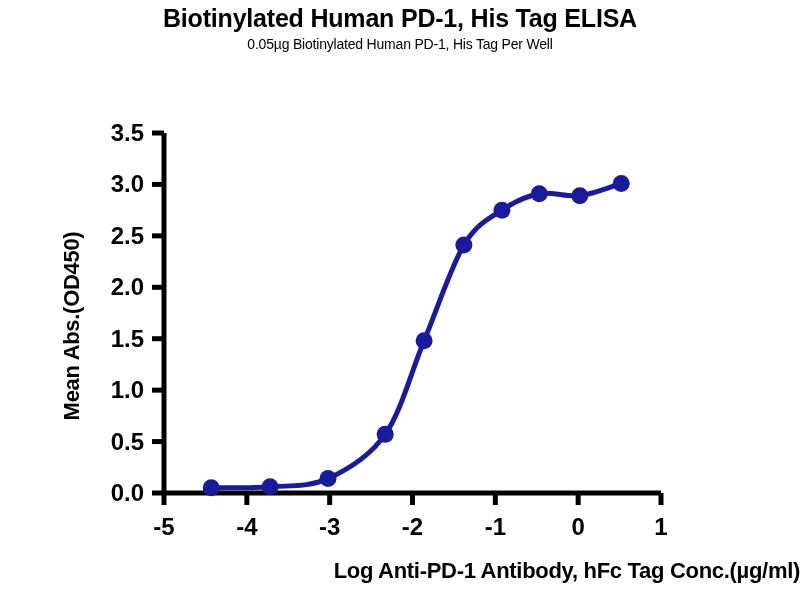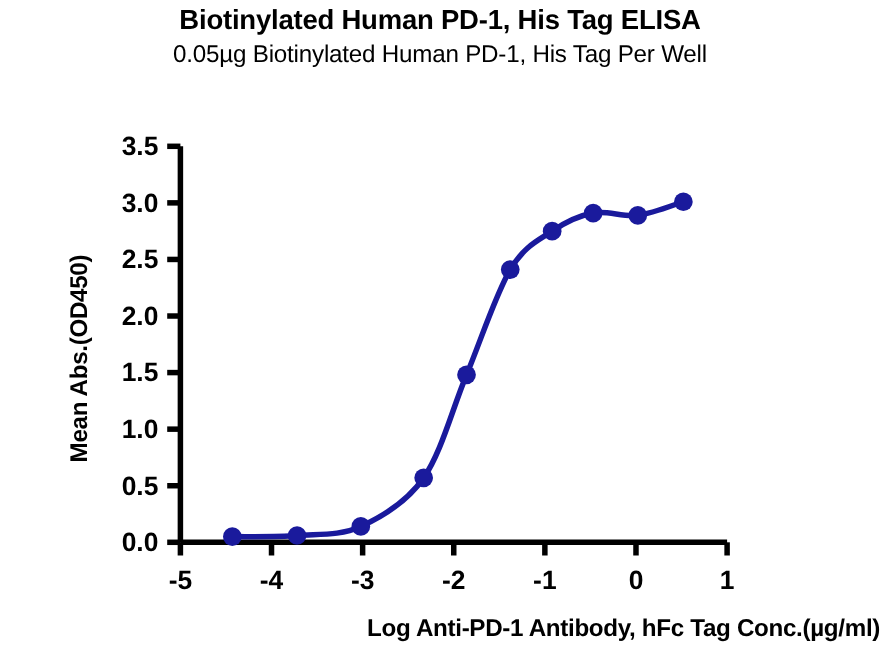--- a/index.html
+++ b/index.html
@@ -30,21 +30,21 @@
     font-weight: bold;
     letter-spacing: -0.2px;
     white-space: nowrap;
   }
   #chart-subtitle {
     position: absolute;
     top: 36px;
     left: 0;
     width: 800px;
     text-align: center;
-    font-size: 22px;
+    font-size: 14px;
     font-weight: normal;
     letter-spacing: -0.2px;
     white-space: nowrap;
   }
   #xaxis-title {
     position: absolute;
     top: 558px;
     left: 0;
     width: 800px;
     text-align: right;

